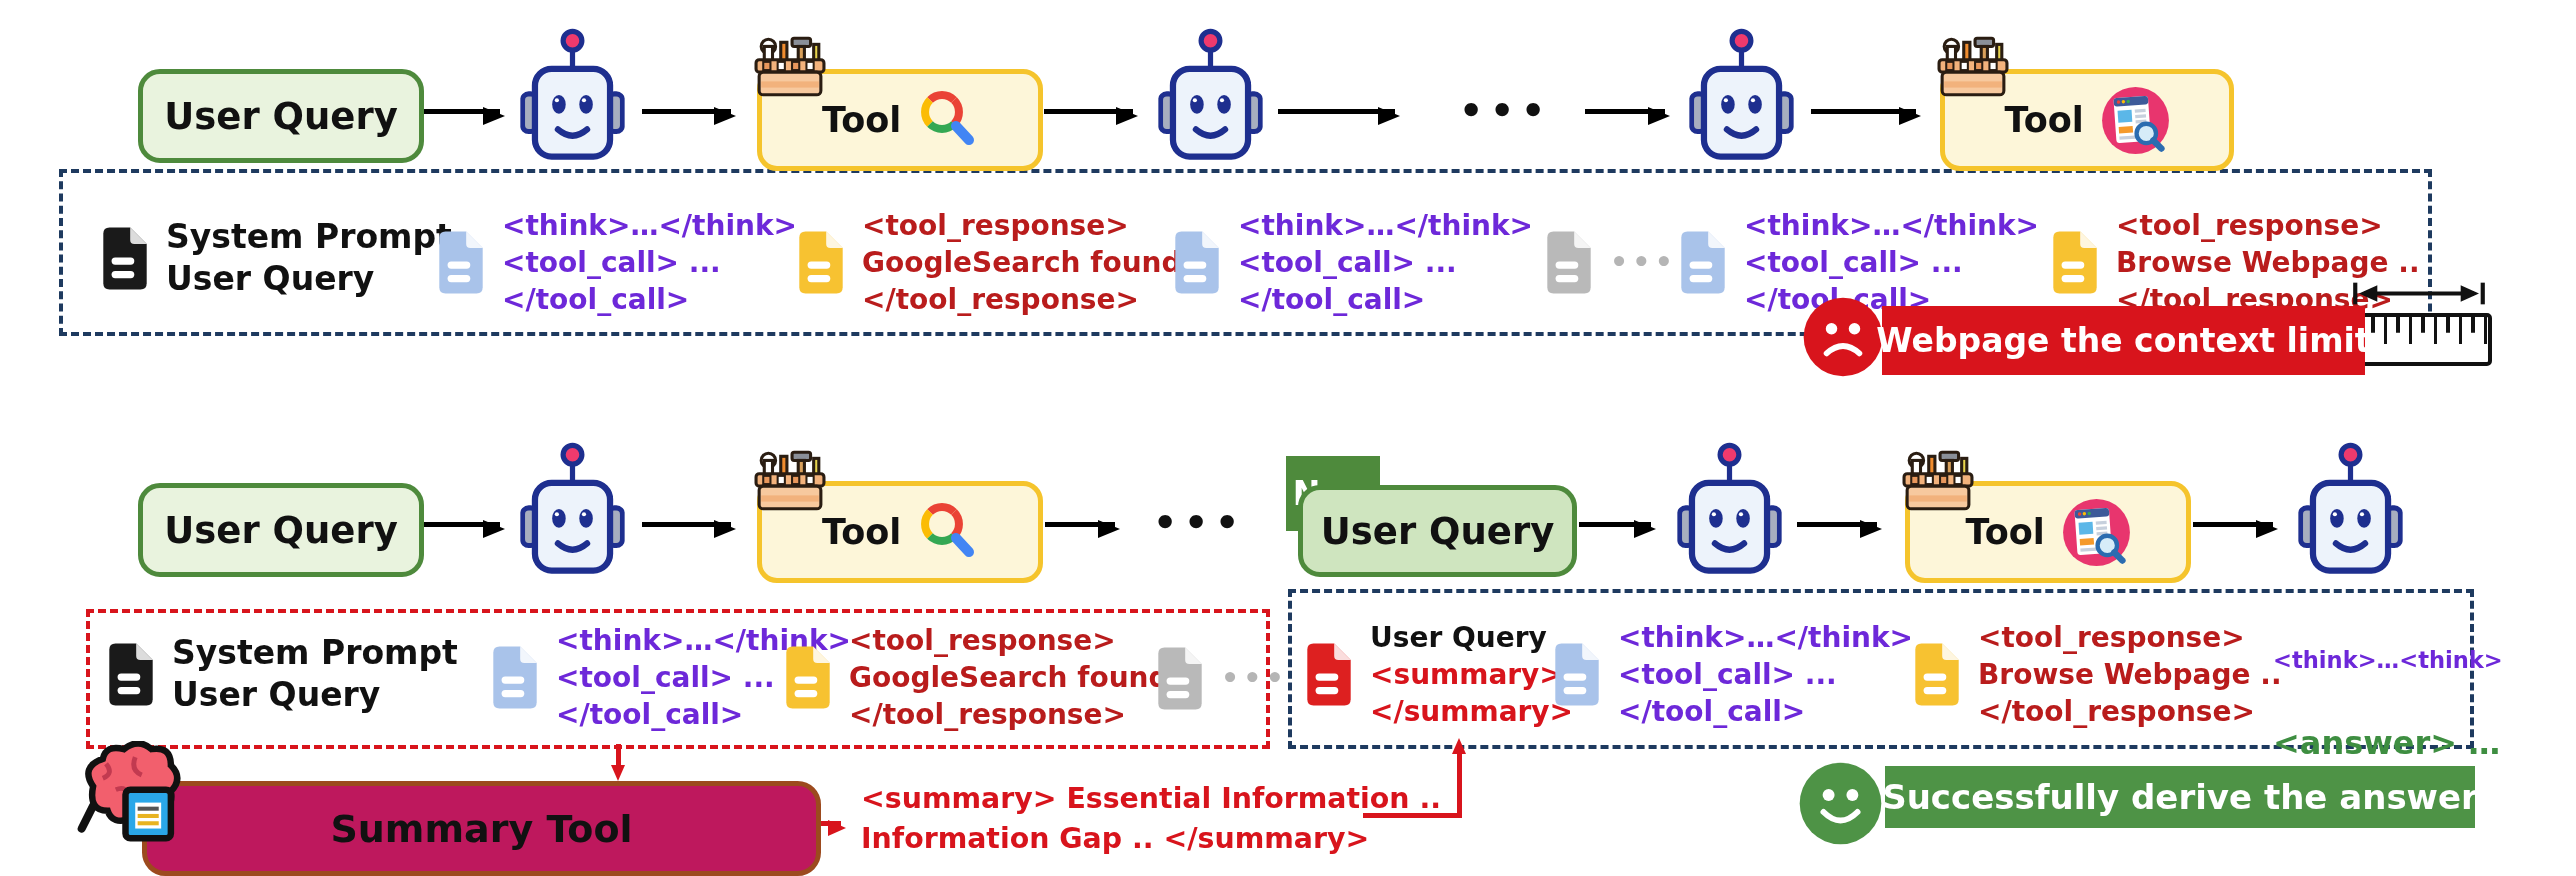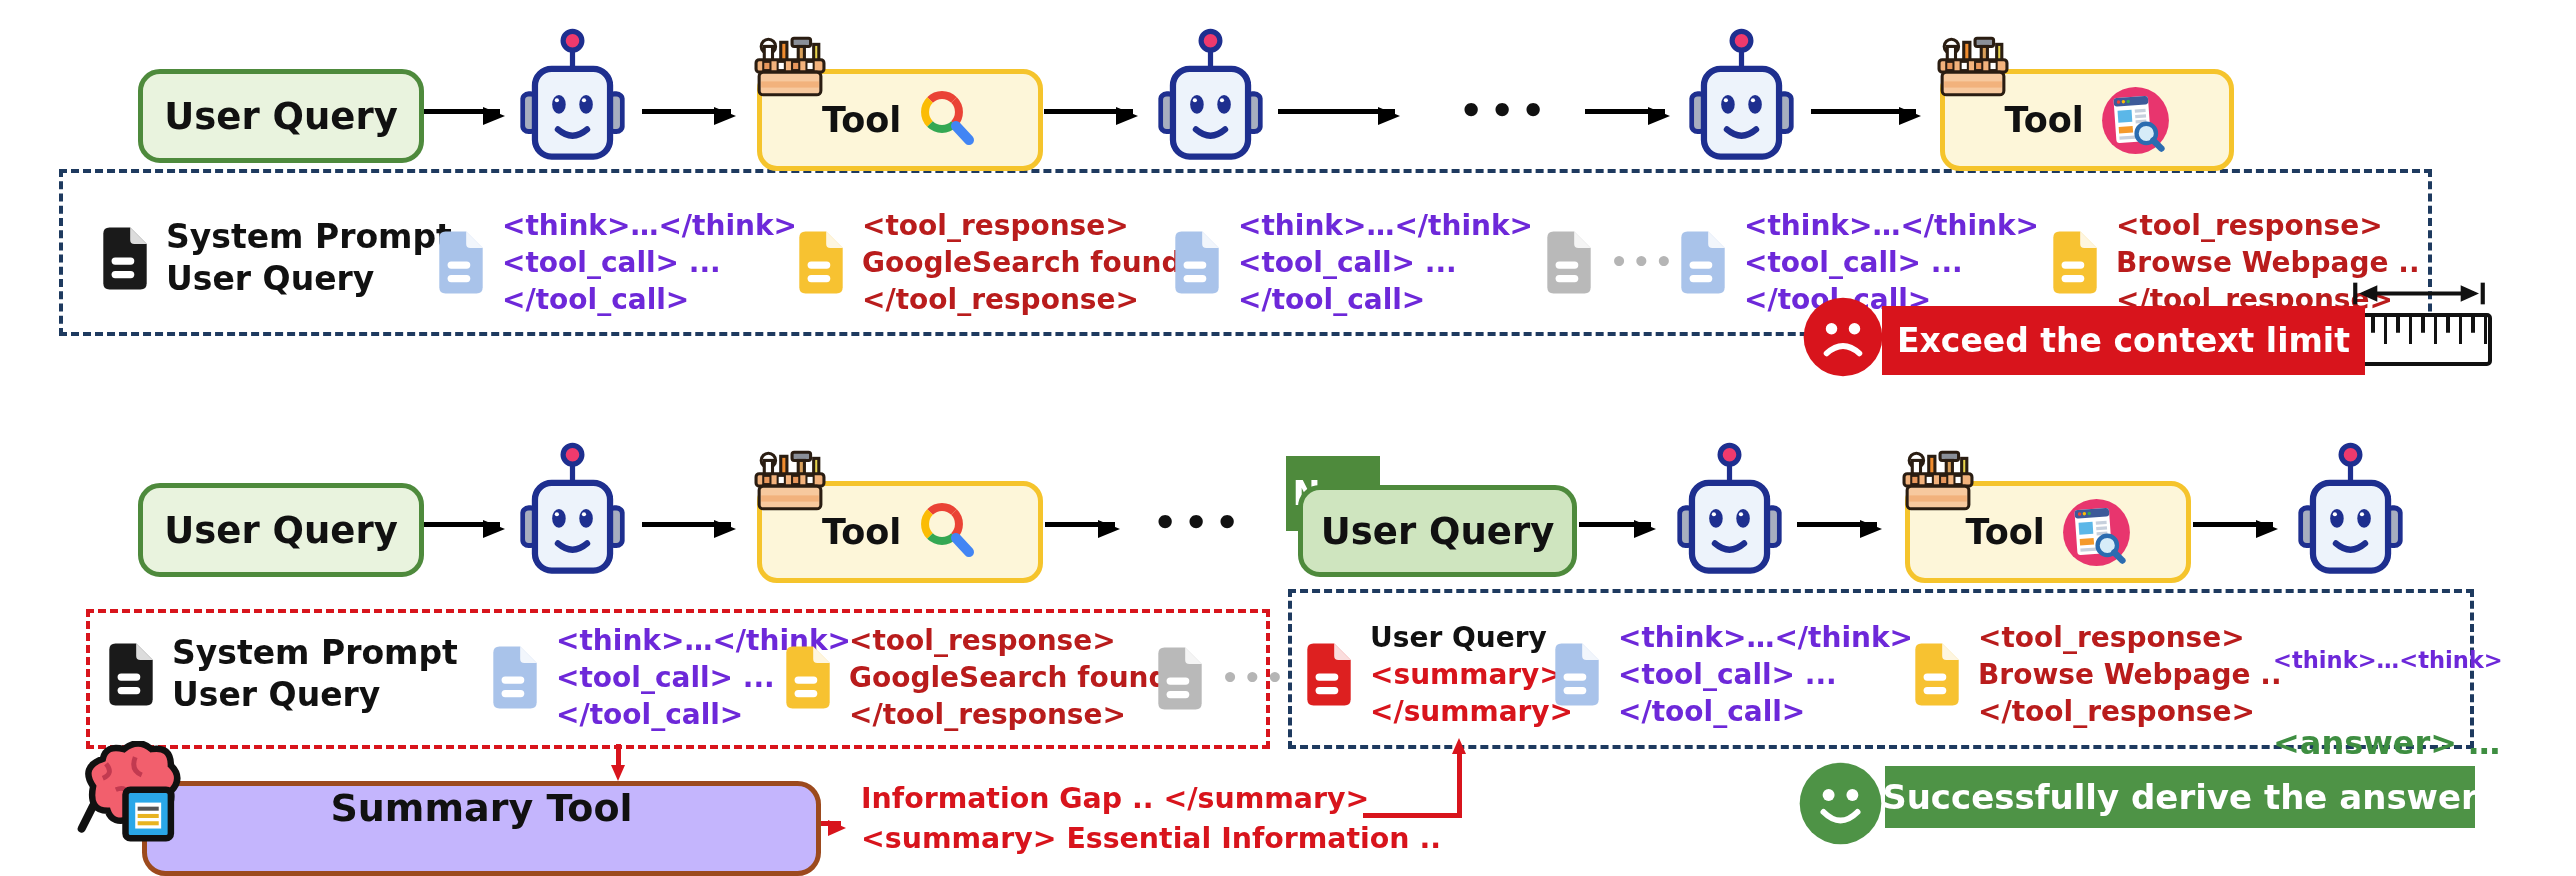--- a/index.html
+++ b/index.html
@@ -7,22 +7,22 @@
           font-family:"DejaVu Sans",sans-serif;font-weight:bold;color:#111;}
 
   
   .qbox{position:absolute;display:flex;align-items:center;justify-content:center;
         background:#e9f3de;border:5px solid #4e8a3c;border-radius:22px;
         font-size:37px;color:#111;z-index:2;}
   .qbox.dark{background:#cfe5bf;}
   .tbox{position:absolute;display:flex;align-items:center;justify-content:center;gap:16.7px;
         background:#fdf6d9;border:5px solid #f5c42c;border-radius:20px;
         font-size:35px;color:#111;z-index:2;}
-  .sumbox{position:absolute;display:flex;justify-content:center;
-        background:#c4b5fd;border:5.9px solid #9c4a1e;border-radius:23.4px;
+  .sumbox{position:absolute;display:flex;align-items:center;justify-content:center;
+        background:#be185d;border:5.9px solid #9c4a1e;border-radius:23.4px;
         font-size:38px;color:#111;z-index:2;}
 
   
   .dash-navy{position:absolute;border:4.2px dashed #1e3a5f;z-index:0;}
   .dash-red{position:absolute;border:4.2px dashed #d8141c;z-index:0;}
 
   
   .arr{position:absolute;height:0;border-top:5.9px solid #000;}
   .arr:after{content:"";position:absolute;right:-5px;top:-6.7px;width:0;height:0;
              border-left:22px solid #000;border-top:9.2px solid transparent;border-bottom:9.2px solid transparent;}
@@ -281,21 +281,21 @@
 
   <svg class="measure" style="left:2352px;top:281px;width:134px;height:25px" viewBox="0 0 160 30" width="134" height="25">
       <use href="#measuresym"></use>
     </svg>
   <div class="ruler" style="left:2355px;top:313px;width:129px;height:45px"></div>
 
   <svg class="face" style="left:1802px;top:296px;width:82px;height:82px" viewBox="0 0 98 98" width="82" height="82">
       <use href="#sadface"></use>
     </svg>
   <div class="badge redb" style="left:1882px;top:306px;width:483px;height:69px">
-    <span>Exceed the context limit</span>
+    <span>Webpage the context limit</span>
   </div>
 
   <div class="qbox" style="left:138px;top:483px;width:276px;height:84px">
     <span>User Query</span>
   </div>
   <div class="arr" style="left:420px;top:522px;width:80px"></div>
   <svg class="robot" style="left:520px;top:441px;width:105px;height:136px" viewBox="0 0 125 163" width="105" height="136">
       <use href="#robot"></use>
     </svg>
   <div class="arr" style="left:642px;top:522px;width:89px"></div>
@@ -414,22 +414,22 @@
 
   <div class="varr down" style="left:616px;top:744px;height:22px"></div>
   <svg class="brain" style="left:67px;top:741px" viewBox="0 0 140 128" width="117" height="107">
       <use href="#brainsym"></use>
     </svg>
   <div class="sumbox" style="left:142px;top:781px;width:669px;height:85px">
     <span>Summary Tool</span>
   </div>
   <div class="arr red" style="left:818px;top:821px;width:23.4px"></div>
   <div class="redtx" style="left:861px;top:779px">
+    <div>&lt;summary&gt; Essential Information ..</div>
     <div>Information Gap .. &lt;/summary&gt;</div>
-    <div>&lt;summary&gt; Essential Information ..</div>
   </div>
   <div style="position:absolute;left:1363px;top:813px;width:99px;border-top:5px solid #d8141c"></div>
   <div class="varr up" style="left:1457px;top:753px;height:62px"></div>
 
   <svg class="face" style="left:1798px;top:761px;width:85px;height:85px" viewBox="0 0 102 102" width="85" height="85">
       <use href="#smileface"></use>
     </svg>
   <div class="badge greenb" style="left:1885px;top:766px;width:590px;height:62px">
     <span>Successfully derive the answer</span>
   </div>

